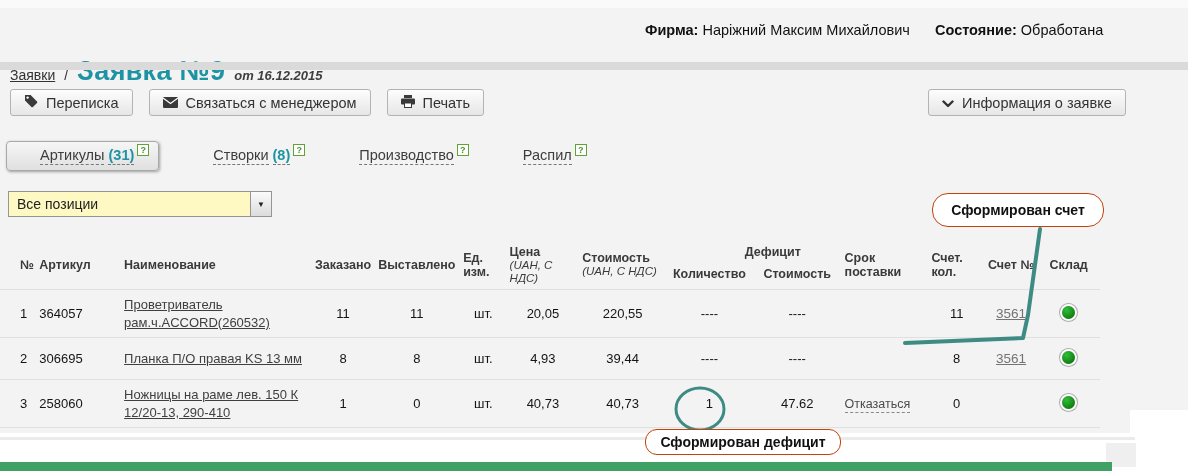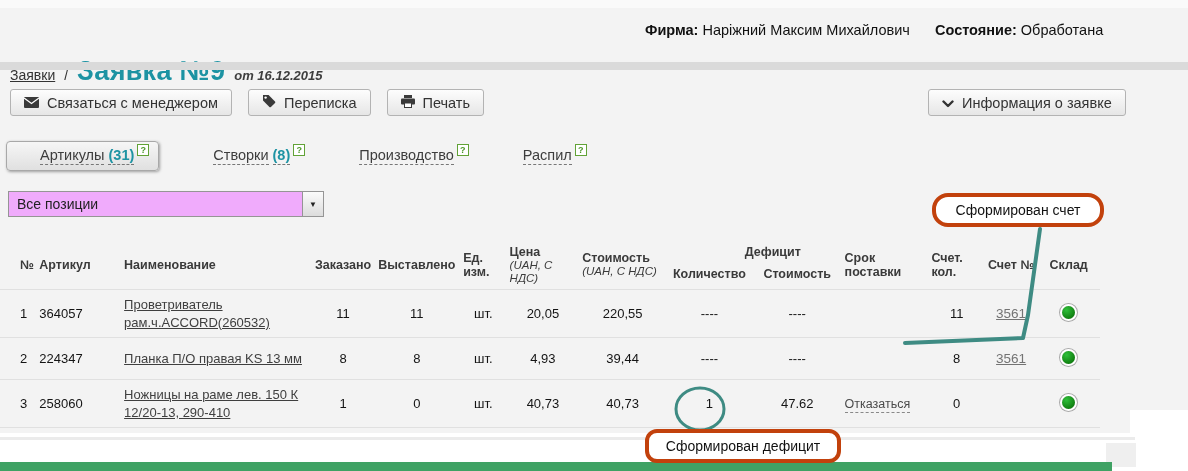--- a/index.html
+++ b/index.html
@@ -50,21 +50,21 @@
     background:linear-gradient(#f6f6f6,#e0e0e0); border:1px solid #a8a8a8; border-radius:4px;
     padding:5px 9px; box-shadow:1px 1px 3px rgba(0,0,0,.35);
   }
   .help {
     display:inline-block; width:12px; height:12px; border:1px solid #61a236; background:#fff;
     color:#4b9627; font-size:9px; font-weight:bold; line-height:10px; text-align:center;
     margin-left:3px; transform:translateY(-3px); cursor:pointer;
   }
 
   
-  .select { position:absolute; top:191px; left:8px; width:316px; height:26px; background:#f0abfc; border:1px solid #959595; display:flex; align-items:stretch; cursor:pointer; }
+  .select { position:absolute; top:191px; left:8px; width:264px; height:26px; background:#fef9c3; border:1px solid #959595; display:flex; align-items:stretch; cursor:pointer; }
   .select .val { flex:1; display:flex; align-items:center; padding-left:8px; font-size:14px; color:#222; }
   .select .arrow { width:21px; border-left:1px solid #959595; background:linear-gradient(#fbfbfb,#dcdcdc); display:flex; align-items:center; justify-content:center; font-size:8px; color:#222; }
 
   
   .table-wrap { position:absolute; top:240px; left:0; width:1110px; z-index:2; }
   table { border-collapse:collapse; table-layout:fixed; width:1100px; }
   thead { border-bottom:1px solid #e0e0e0; }
   thead th { font-size:12.5px; font-weight:bold; color:#3a3a3a; text-align:center; vertical-align:middle; padding:3px 2px; }
   thead tr:first-child { height:24px; }
   thead tr:last-child th { padding-bottom:8px; }
@@ -84,26 +84,26 @@
   .dashed-link { color:#4a4a4a; font-size:12.5px; border-bottom:1px dashed #888; padding-bottom:1px; cursor:pointer; }
   .dot {
     display:inline-block; width:13px; height:13px; border-radius:50%;
     background:radial-gradient(circle at 35% 30%, #2fbf3a, #0e7d0e 75%);
     box-shadow:0 0 0 2px #fff, 0 0 0 3px #a9a9a9;
   }
 
   
   .overlay-svg { position:absolute; top:0; left:0; pointer-events:none; z-index:5; }
   .callout {
-    position:absolute; border:4px solid #c2410c; border-radius:16px; background:#fff; z-index:6;
+    position:absolute; border:1px solid #c2410c; border-radius:16px; background:#fff; z-index:6;
     display:flex; align-items:center; justify-content:center;
-    font-size:14px; font-weight:normal; color:#111; white-space:nowrap;
+    font-size:14px; font-weight:bold; color:#111; white-space:nowrap;
   }
   #callout-invoice { top:193px; left:932px; width:172px; height:34px; }
-  #callout-deficit { top:429px; left:645px; width:196px; height:34px; border-radius:12px; }
+  #callout-deficit { top:429px; left:645px; width:196px; height:26px; border-radius:12px; }
 </style>
 </head>
 <body>
 
 <div class="page-bg"></div>
 <div class="top-strip"></div>
 
 <div class="breadcrumb-row">
   <a class="breadcrumb-link">Заявки</a>
   <span class="bc-sep">/</span>
@@ -116,37 +116,37 @@
   <span>Наріжний Максим Михайлович</span>
 </div>
 <div class="meta" id="meta-state">
   <b>Состояние:</b>
   <span>Обработана</span>
 </div>
 
 <div class="divider"></div>
 
 <div class="toolbar">
+  <button class="btn">
+    <span>
+      <svg width="14" height="14" viewBox="0 0 14 14">
+          <path d="M1 1 h5.6 L13 7.4 a1.1 1.1 0 0 1 0 1.5 L8.9 13 a1.1 1.1 0 0 1 -1.5 0 L1 6.6 Z" fill="#3a3a3a"></path>
+          <circle cx="3.6" cy="3.6" r="1.2" fill="#fff"></circle>
+        </svg>
+    </span>
+    <span>Переписка</span>
+  </button>
   <button class="btn">
     <span>
       <svg width="15" height="11" viewBox="0 0 15 11">
           <rect width="15" height="11" rx="1" fill="#3a3a3a"></rect>
           <path d="M0 1 L7.5 6.5 L15 1" stroke="#fff" stroke-width="1.3" fill="none"></path>
         </svg>
     </span>
     <span>Связаться с менеджером</span>
-  </button>
-  <button class="btn">
-    <span>
-      <svg width="14" height="14" viewBox="0 0 14 14">
-          <path d="M1 1 h5.6 L13 7.4 a1.1 1.1 0 0 1 0 1.5 L8.9 13 a1.1 1.1 0 0 1 -1.5 0 L1 6.6 Z" fill="#3a3a3a"></path>
-          <circle cx="3.6" cy="3.6" r="1.2" fill="#fff"></circle>
-        </svg>
-    </span>
-    <span>Переписка</span>
   </button>
   <button class="btn">
     <span>
       <svg width="14" height="13" viewBox="0 0 14 13">
           <rect x="3" y="0" width="8" height="3" fill="#3a3a3a"></rect>
           <rect x="0" y="3.5" width="14" height="6" rx="1" fill="#3a3a3a"></rect>
           <rect x="3.5" y="8" width="7" height="4.5" fill="#fff" stroke="#3a3a3a"></rect>
         </svg>
     </span>
     <span>Печать</span>
@@ -248,21 +248,21 @@
           <td>220,55</td>
           <td>----</td>
           <td>----</td>
           <td></td>
           <td>11</td>
           <td><a class="invoice-link">3561</a></td>
           <td><span class="dot"></span></td>
         </tr>
         <tr>
           <td>2</td>
-          <td>224347</td>
+          <td>306695</td>
           <td><a class="name-link">Планка П/О правая KS 13 мм</a></td>
           <td>8</td>
           <td>8</td>
           <td>шт.</td>
           <td>4,93</td>
           <td>39,44</td>
           <td>----</td>
           <td>----</td>
           <td></td>
           <td>8</td>

